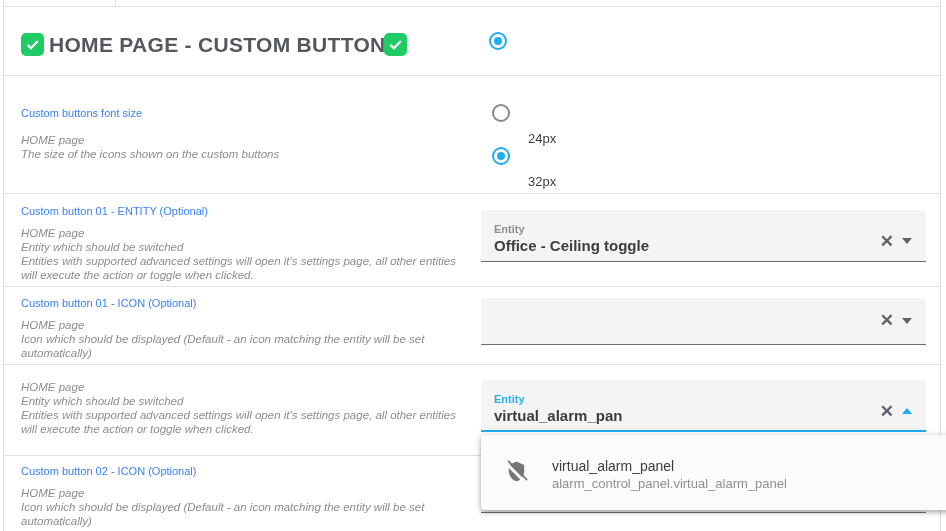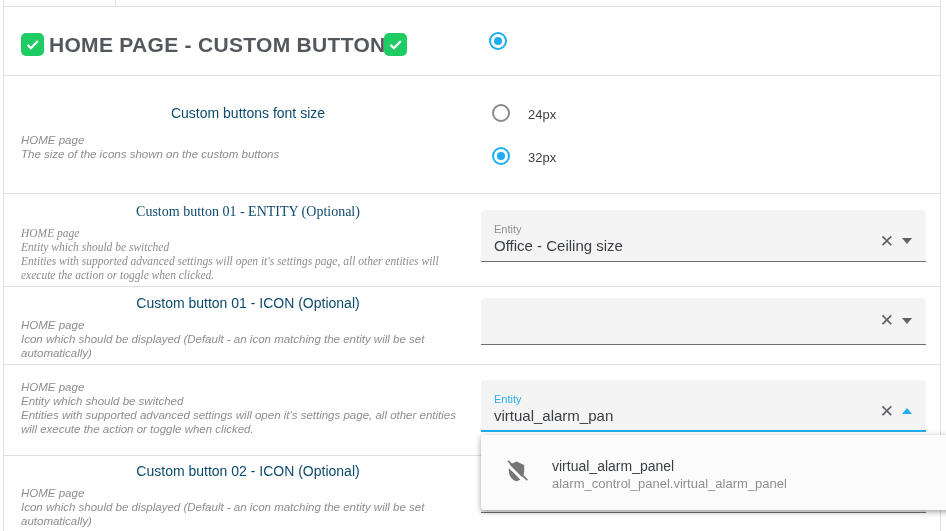--- a/index.html
+++ b/index.html
@@ -1,39 +1,39 @@
 <!DOCTYPE html>
 <html><head>
 <meta charset="utf-8">
 <style>
   html,body{margin:0;padding:0;background:#fff;}
   .page{position:relative;width:946px;height:531px;background:#fff;overflow:hidden;
         font-family:"Liberation Sans",sans-serif;color:#3d4144;}
   .vline,.hline{position:absolute;background:#e0e0e0;}
   
   .sec{position:absolute;left:21px;width:454px;}
-  .sec-title{font-size:14px;color:#0c4a6e;line-height:17px;text-align:center;}
+  .sec-title{font-size:11px;color:#3b82f6;line-height:17px;}
   .desc{font-style:italic;font-size:11.5px;color:#8d8d8d;line-height:14px;margin-top:6px;}
   .desc div{min-height:14px;}
   
   .checkbox{position:absolute;width:23px;height:23px;border-radius:5px;background:#1fcb63;
             display:flex;align-items:center;justify-content:center;}
   
   .radio{position:absolute;width:18px;height:18px;border-radius:50%;
          border:2px solid #8a8a8a;box-sizing:border-box;background:#fff;}
   .radio.sel{border-color:#1fadf2;}
   .radio.sel::after{content:"";position:absolute;left:3px;top:3px;width:8px;height:8px;
                     border-radius:50%;background:#1fadf2;}
-  .radio-label{position:absolute;font-size:13px;color:#3c3f42;}
+  .radio-label{position:absolute;font-size:13px;color:#3c3f42;margin-top:24px;}
   
   .hdr-title{position:absolute;left:49px;top:33px;font-size:21px;font-weight:bold;
              color:#54585c;letter-spacing:.3px;line-height:23px;}
   
   .field{position:absolute;left:481px;width:445px;background:#f4f4f5;
-         border-radius:4px 4px 0 0;border-bottom:1px solid #6d6d6d;box-sizing:border-box;}
+         border-radius:4px 4px 0 0;border-bottom:1px solid #6d6d6d;box-sizing:border-box;font-weight:bold;}
   .field.focused{border-bottom:2px solid #1fadf2;}
   .field-label{position:absolute;left:13px;top:13px;font-size:11px;color:#8f8f8f;}
   .field-label.blue{color:#2fb0ee;}
   .field-value{position:absolute;left:13px;top:27px;font-size:15px;color:#3b3e41;}
   .clear{position:absolute;right:32px;font-size:17px;color:#606368;line-height:17px;cursor:pointer;}
   .caret{position:absolute;right:14px;width:0;height:0;border-left:5px solid transparent;
          border-right:5px solid transparent;}
   .caret.down{border-top:6px solid #5f6368;}
   .caret.up{border-bottom:6px solid #1fadf2;}
   
@@ -77,31 +77,31 @@
     <div class="desc" style="margin-top:11px;">
       <div>HOME page</div>
       <div>The size of the icons shown on the custom buttons</div>
     </div>
   </div>
   <span class="radio" style="left:492px;top:104px;"></span>
   <div class="radio-label" style="left:528px;top:107px;">24px</div>
   <span class="radio sel" style="left:492px;top:147px;"></span>
   <div class="radio-label" style="left:528px;top:150px;">32px</div>
 
-  <div class="sec" style="top:203px;font-family:Liberation Serif, serif;">
+  <div class="sec" style="top:203px;">
     <div class="sec-title">Custom button 01 - ENTITY (Optional)</div>
     <div class="desc">
       <div>HOME page</div>
       <div>Entity which should be switched</div>
       <div>Entities with supported advanced settings will open it's settings page, all other entities will execute the action or toggle when clicked.</div>
     </div>
   </div>
   <div class="field" style="top:210px;height:52px;">
     <div class="field-label">Entity</div>
-    <div class="field-value">Office - Ceiling size</div>
+    <div class="field-value">Office - Ceiling toggle</div>
     <span class="clear" style="top:23px;">✕</span>
     <span class="caret down" style="top:28px;"></span>
   </div>
 
   <div class="sec" style="top:295px;">
     <div class="sec-title">Custom button 01 - ICON (Optional)</div>
     <div class="desc">
       <div>HOME page</div>
       <div>Icon which should be displayed (Default - an icon matching the entity will be set automatically)</div>
     </div>

